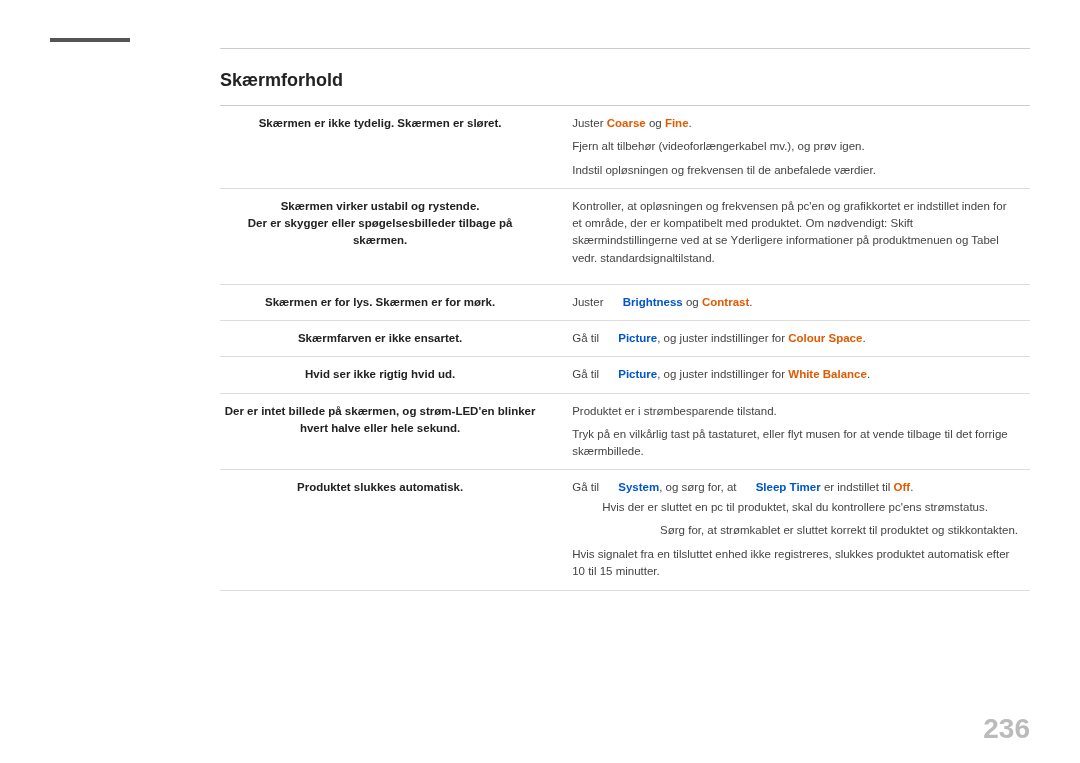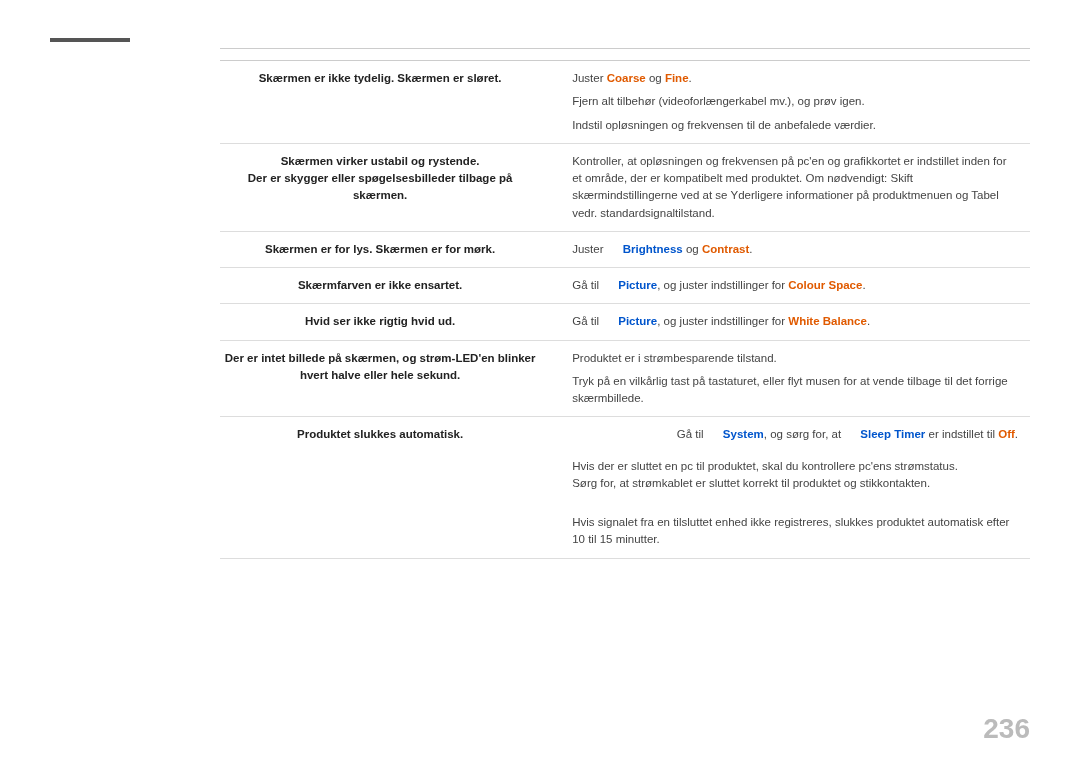--- a/index.html
+++ b/index.html
@@ -116,36 +116,37 @@
     }
   </style>
 </head>
 <body>
 
 <div class="page-container">
   <div class="left-accent"></div>
   <div class="top-bar"></div>
 
   <div class="content-area">
+    <div class="page-title">Skærmforhold</div>
     <div class="divider-top"></div>
 
     <table class="trouble-table">
       <tbody id="table-body">
       <tr>
             <td>Skærmen er ikke tydelig. Skærmen er sløret.</td>
             <td>
               <div style="margin-bottom: 6px;">Juster <span class="highlight-orange">Coarse</span> og <span class="highlight-orange">Fine</span>.</div>
               <div style="margin-bottom: 6px;">Fjern alt tilbehør (videoforlængerkabel mv.), og prøv igen.</div>
               <div style="margin-bottom: 0px;">Indstil opløsningen og frekvensen til de anbefalede værdier.</div>
             </td>
           </tr>
           <tr>
             <td>Skærmen virker ustabil og rystende.<br>Der er skygger eller spøgelsesbilleder tilbage på skærmen.</td>
             <td>
-              <div style="margin-bottom: 0px;">Kontroller, at opløsningen og frekvensen på pc'en og grafikkortet er indstillet inden for et område, der er kompatibelt med produktet. Om nødvendigt: Skift skærmindstillingerne ved at se Yderligere informationer på produktmenuen og Tabel vedr. standardsignaltilstand.</div>
+              <div style="margin-bottom: 8px;">Kontroller, at opløsningen og frekvensen på pc'en og grafikkortet er indstillet inden for et område, der er kompatibelt med produktet. Om nødvendigt: Skift skærmindstillingerne ved at se Yderligere informationer på produktmenuen og Tabel vedr. standardsignaltilstand.</div>
             </td>
           </tr>
           <tr>
             <td>Skærmen er for lys. Skærmen er for mørk.</td>
             <td>
               <div style="margin-bottom: 0px;">Juster <span class="highlight-blue">Brightness</span> og <span class="highlight-orange">Contrast</span>.</div>
             </td>
           </tr>
           <tr>
             <td>Skærmfarven er ikke ensartet.</td>
@@ -162,23 +163,23 @@
           <tr>
             <td>Der er intet billede på skærmen, og strøm-LED'en blinker hvert halve eller hele sekund.</td>
             <td>
               <div style="margin-bottom: 6px;">Produktet er i strømbesparende tilstand.</div>
               <div style="margin-bottom: 0px;">Tryk på en vilkårlig tast på tastaturet, eller flyt musen for at vende tilbage til det forrige skærmbillede.</div>
             </td>
           </tr>
           <tr>
             <td>Produktet slukkes automatisk.</td>
             <td>
-              <div style="margin-bottom: 14px; text-align: right;">Gå til <span class="highlight-blue">System</span>, og sørg for, at <span class="highlight-blue">Sleep Timer</span> er indstillet til <span class="highlight-orange">Off</span>.</div>
-              <div style="">Hvis der er sluttet en pc til produktet, skal du kontrollere pc'ens strømstatus.</div>
-              <div style="margin-bottom: 22px;">Sørg for, at strømkablet er sluttet korrekt til produktet og stikkontakten.</div>
+              <div style="margin-bottom: 2px;">Gå til <span class="highlight-blue">System</span>, og sørg for, at <span class="highlight-blue">Sleep Timer</span> er indstillet til <span class="highlight-orange">Off</span>.</div>
+              <div style="margin-bottom: 6px; text-align: center;">Hvis der er sluttet en pc til produktet, skal du kontrollere pc'ens strømstatus.</div>
+              <div style="margin-bottom: 7px; text-align: right;">Sørg for, at strømkablet er sluttet korrekt til produktet og stikkontakten.</div>
               <div style="margin-bottom: 0px;">Hvis signalet fra en tilsluttet enhed ikke registreres, slukkes produktet automatisk efter 10 til 15 minutter.</div>
             </td>
           </tr>
         </tbody>
     </table>
   </div>
 
   <div class="page-number">236</div>
 </div>
 

